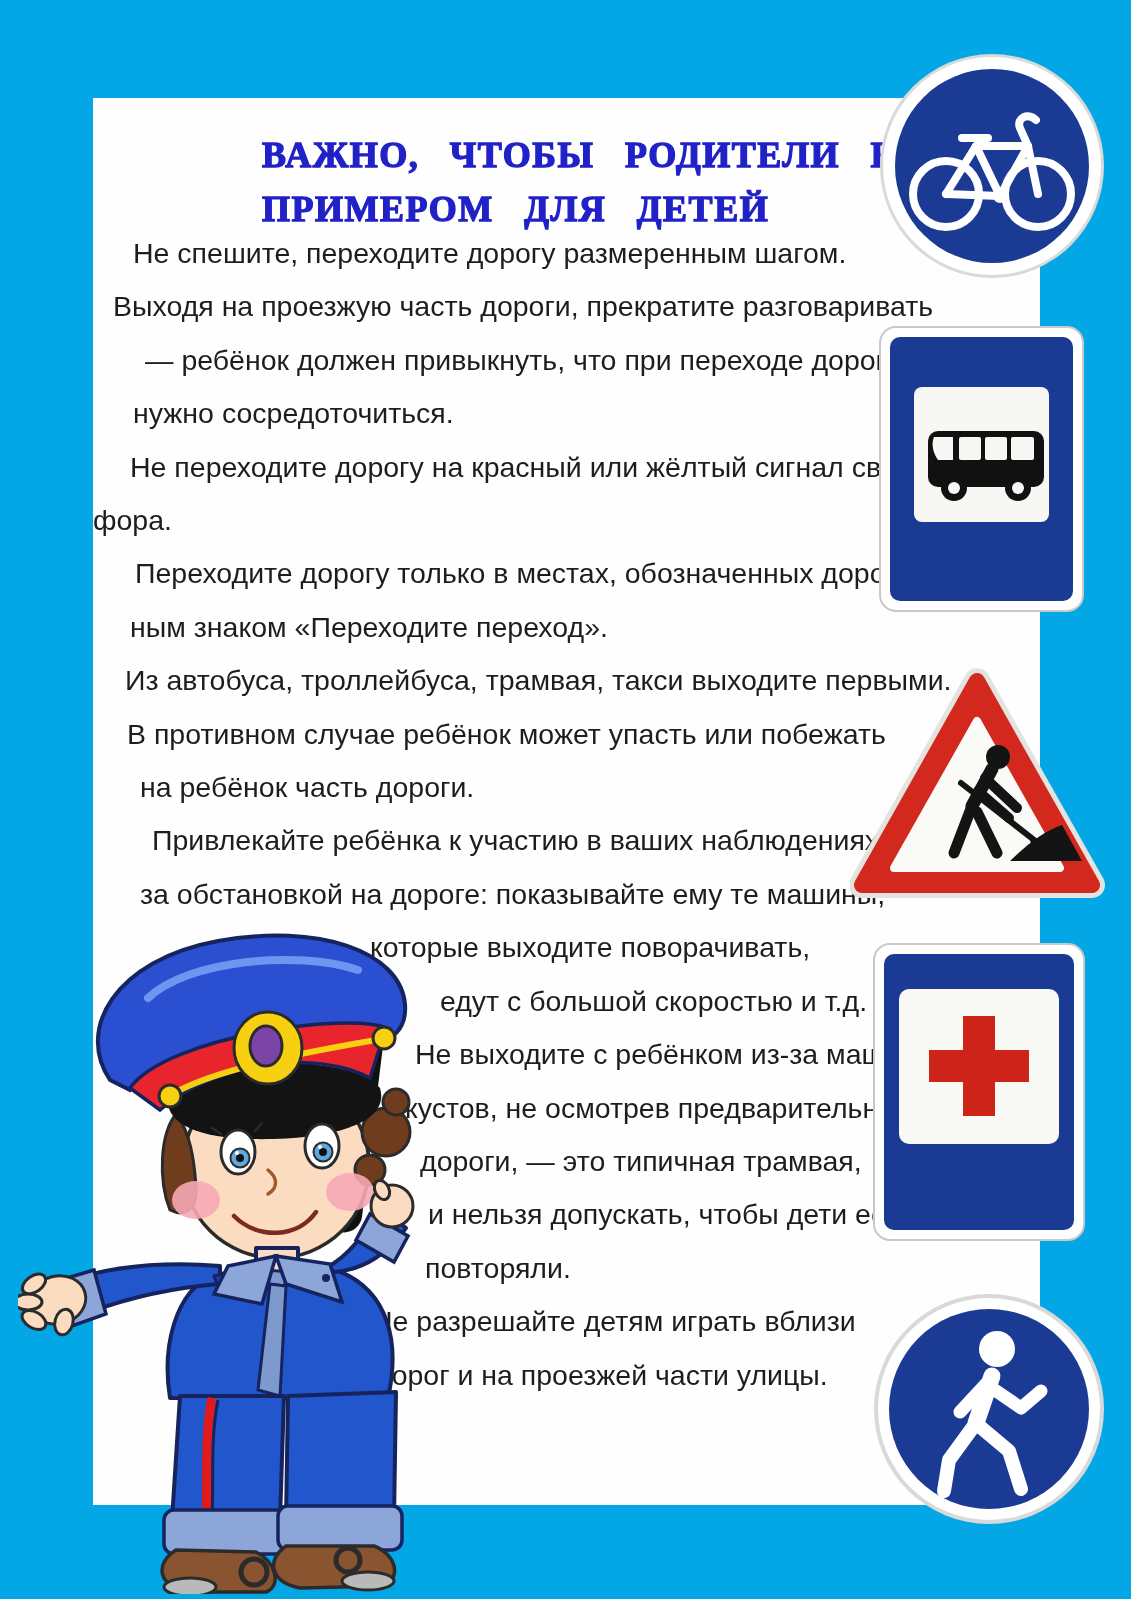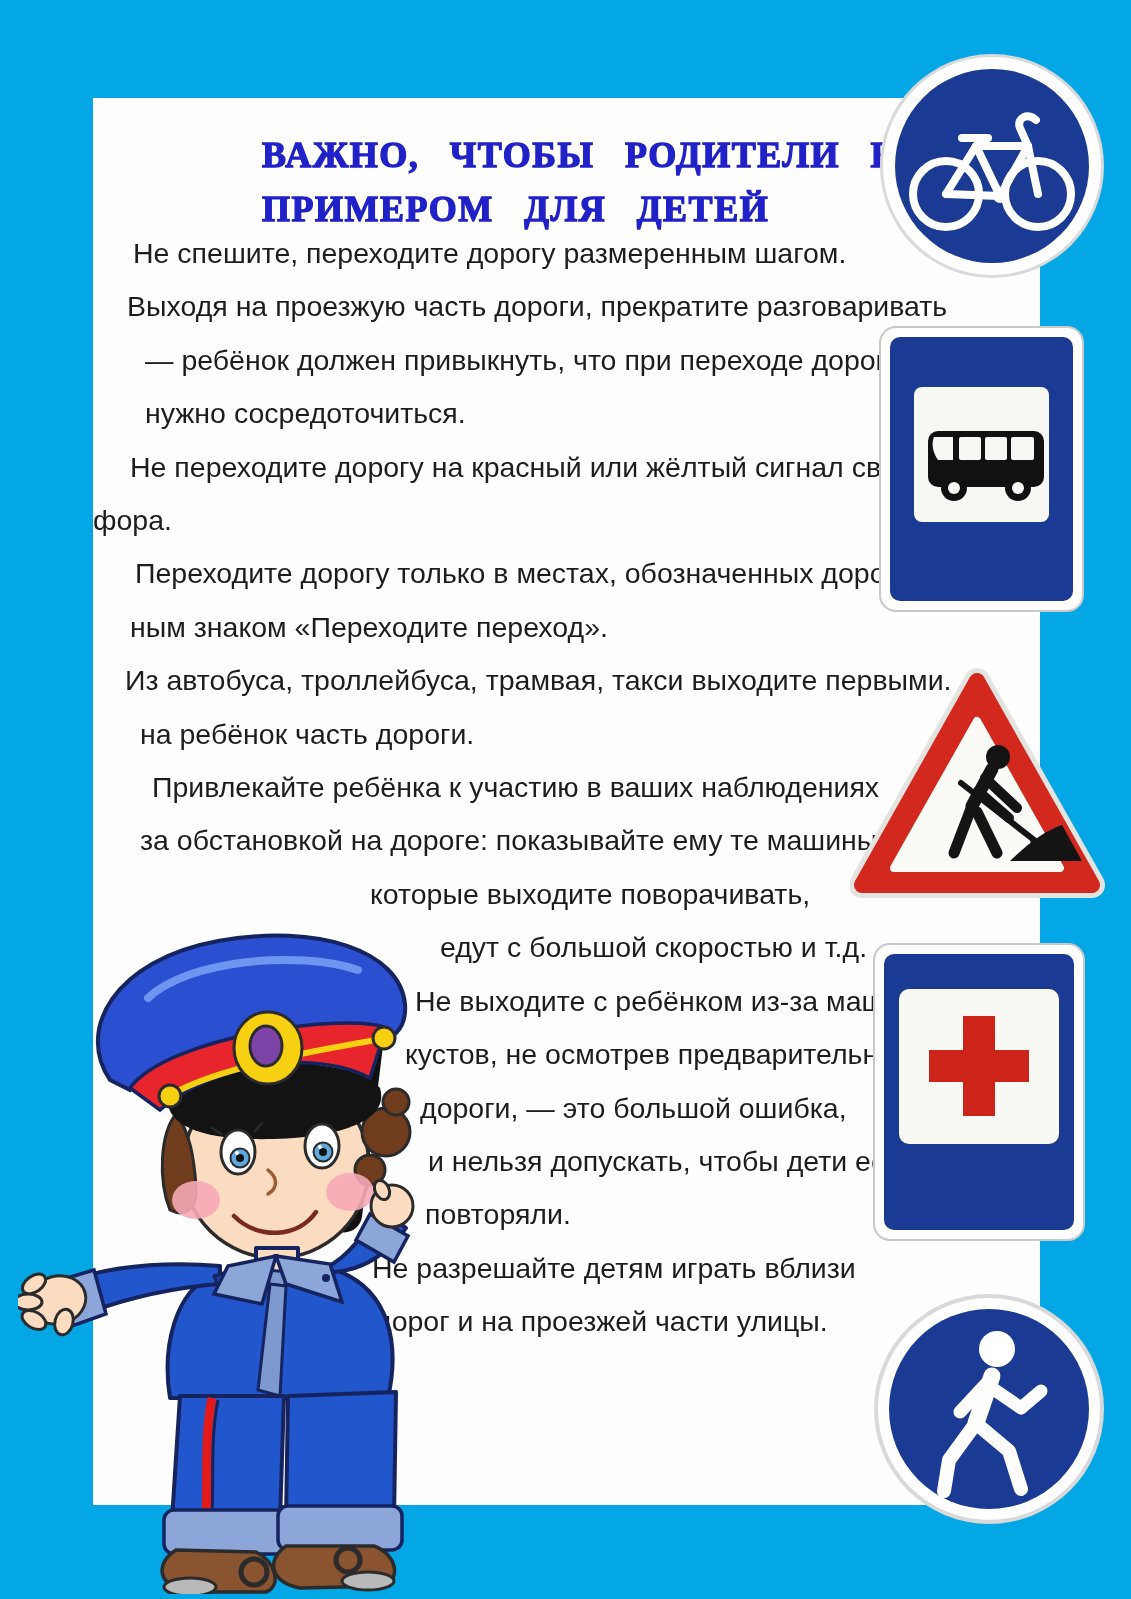--- a/index.html
+++ b/index.html
@@ -22,36 +22,37 @@
 <div class="canvas">
   <div class="page"></div>
 
   <div class="title">
     <div>ВАЖНО,  ЧТОБЫ  РОДИТЕЛИ  БЫЛИ</div>
     <div>ПРИМЕРОМ  ДЛЯ  ДЕТЕЙ</div>
   </div>
 
   <div class="body-text">
     <div style="padding-left:40px">Не спешите, переходите дорогу размеренным шагом.</div>
-    <div style="padding-left:34px">Выходя на проезжую часть дороги, прекратите разговаривать</div>
+    <div style="padding-left:20px">Выходя на проезжую часть дороги, прекратите разговаривать</div>
     <div style="padding-left:52px">— ребёнок должен привыкнуть, что при переходе дороги</div>
-    <div style="padding-left:52px">нужно сосредоточиться.</div>
+    <div style="padding-left:40px">нужно сосредоточиться.</div>
     <div style="padding-left:37px">Не переходите дорогу на красный или жёлтый сигнал свето-</div>
     <div style="">фора.</div>
     <div style="padding-left:42px">Переходите дорогу только в местах, обозначенных дорож-</div>
     <div style="padding-left:37px">ным знаком «Переходите переход».</div>
     <div style="padding-left:32px">Из автобуса, троллейбуса, трамвая, такси выходите первыми.</div>
+    <div style="padding-left:34px">В противном случае ребёнок может упасть или побежать</div>
     <div style="padding-left:47px">на ребёнок часть дороги.</div>
     <div style="padding-left:59px">Привлекайте ребёнка к участию в ваших наблюдениях</div>
     <div style="padding-left:47px">за обстановкой на дороге: показывайте ему те машины,</div>
     <div style="padding-left:277px">которые выходите поворачивать,</div>
     <div style="padding-left:347px">едут с большой скоростью и т.д.</div>
     <div style="padding-left:322px">Не выходите с ребёнком из-за маши -</div>
     <div style="padding-left:312px">кустов, не осмотрев предварительно</div>
-    <div style="padding-left:327px">дороги, — это большой ошибка,</div>
+    <div style="padding-left:327px">дороги, — это типичная трамвая,</div>
     <div style="padding-left:335px">и нельзя допускать, чтобы дети её</div>
     <div style="padding-left:332px">повторяли.</div>
     <div style="padding-left:279px">Не разрешайте детям играть вблизи</div>
     <div style="padding-left:282px">дорог и на проезжей части улицы.</div>
   </div>
 
   <div class="sign" style="left:878px;top:52px;width:228px;height:228px">
     <svg width="228" height="228" viewBox="0 0 228 228">
       <circle cx="114" cy="114" r="112" fill="#D9D9D9"></circle>
       <circle cx="114" cy="114" r="109" fill="#FFFFFF"></circle>

